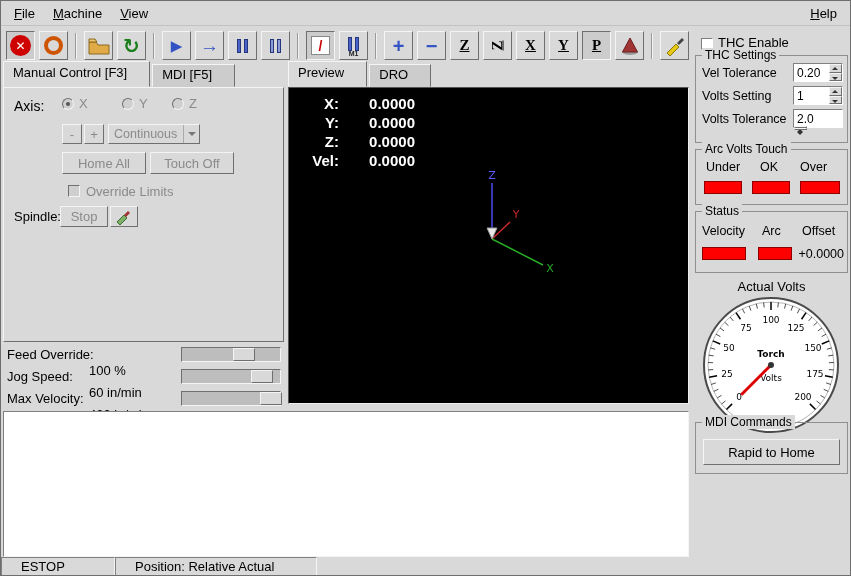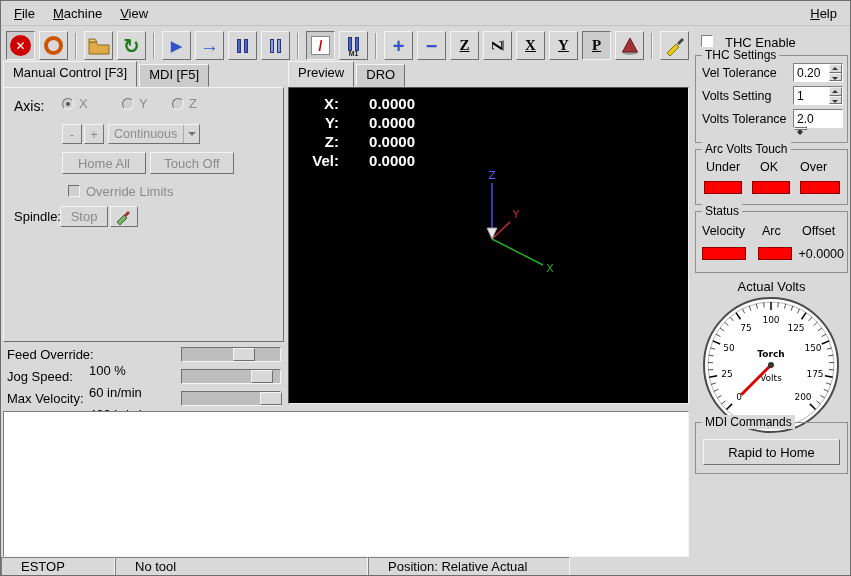--- a/index.html
+++ b/index.html
@@ -32,21 +32,21 @@
   .bars.gray i { background:#8d9bd6; }
   .icon-slashbox { width:19px; height:19px; background:#fff; border:1px solid #888; color:#cc0000; font-weight:bold; font-size:14px; display:flex; align-items:center; justify-content:center; }
   .icon-m1 { position:relative; width:20px; height:22px; display:flex; justify-content:center; padding-top:2px; }
   .icon-m1 em { position:absolute; bottom:0; left:50%; transform:translateX(-50%); font-style:normal; font-weight:bold; font-size:7px; color:#222; }
   .icon-zoom { color:#3352c4; font-size:20px; font-weight:bold; line-height:1; }
   .icon-letter { font-weight:bold; font-size:15px; text-decoration:underline; font-family:"Liberation Serif","DejaVu Serif",serif; }
   .rot90 { display:inline-block; transform:rotate(-90deg); }
 
   
   .tabrow { position:absolute; display:flex; align-items:flex-end; height:22px; }
-  .tab { padding:3px 9px 4px 9px; background:#d9d9d9; border:1px solid; border-color:#f4f4f4 #6f6f6f transparent #f4f4f4; margin-right:2px; white-space:nowrap; }
+  .tab { padding:3px 22px 4px 9px; background:#d9d9d9; border:1px solid; border-color:#f4f4f4 #6f6f6f transparent #f4f4f4; margin-right:2px; white-space:nowrap; }
   .tab.active { padding-bottom:6px; position:relative; z-index:2; }
   .tab.inactive { background:#cccccc; padding-top:2px; }
 
   
   #manual-body { position:absolute; left:2px; top:86px; width:281px; height:255px; background:#d9d9d9; z-index:1; }
   .dis { color:#8a8a8a; }
   .radio { position:absolute; display:flex; align-items:center; gap:5px; }
   .rb { width:12px; height:12px; border-radius:50%; background:#d0d0d0; border:1px solid; border-color:#6f6f6f #f4f4f4 #f4f4f4 #6f6f6f; position:relative; }
   .rb.checked::after { content:""; position:absolute; left:3px; top:3px; width:4px; height:4px; border-radius:50%; background:#555; }
   .btn { position:absolute; background:#d9d9d9; display:flex; align-items:center; justify-content:center; font-size:13px; }
@@ -75,21 +75,21 @@
 
   
   #message-history { position:absolute; left:2px; top:410px; width:686px; height:146px; background:#fff; border:1px solid; border-color:#808080 #f4f4f4 #f4f4f4 #808080; }
 
   
   #statusbar { position:absolute; left:0; top:556px; height:20px; display:flex; }
   .sb-cell { border:1px solid; border-color:#808080 #f4f4f4 #f4f4f4 #808080; padding:1px 19px; font-size:13px; white-space:nowrap; overflow:hidden; }
 
   
   #right-panel { position:absolute; left:690px; top:28px; width:161px; height:548px; }
-  .chkrow { position:absolute; display:flex; align-items:flex-start; gap:12px; }
+  .chkrow { position:absolute; display:flex; align-items:flex-end; gap:5px; }
   .group { position:absolute; left:4px; width:153px; border:1px solid #8f8f8f; }
   .group-title { position:absolute; top:-8px; left:6px; background:#d9d9d9; padding:0 3px; font-size:12px; white-space:nowrap; }
   .spin { position:absolute; right:4px; width:50px; height:19px; display:flex; background:#fff; border:1px solid; border-color:#808080 #fff #fff #808080; }
   .spin .sval { flex:1; font-size:12px; padding:2px 0 0 3px; }
   .spin .sbtns { width:13px; display:flex; flex-direction:column; }
   .spin .sbtns i { flex:1; background:#d9d9d9; border:1px solid; border-color:#f4f4f4 #6f6f6f #6f6f6f #f4f4f4; position:relative; }
   .spin .sbtns i.upA::after { content:""; position:absolute; left:2px; top:2px; border:3px solid transparent; border-bottom-color:#333; border-top:none; }
   .spin .sbtns i.dnA::after { content:""; position:absolute; left:2px; top:3px; border:3px solid transparent; border-top-color:#333; border-bottom:none; }
   .g-lbl { position:absolute; font-size:12.5px; }
   .led { position:absolute; height:13px; background:#ff0000; border:1px solid #8d0000; }
@@ -296,21 +296,20 @@
       <line x1="55" y1="70" x2="106" y2="96" stroke="#27ab27" stroke-width="1.5"></line>
       <text x="113" y="103" fill="#27ab27" text-anchor="middle">X</text>
       <path d="M50 59 L60 59 L55 70 Z" fill="#e8e8e8" stroke="#999"></path>
     </svg>
   </div>
 
   <div id="message-history"></div>
 
   <div id="statusbar">
     <span class="sb-cell" style="width:114px;">ESTOP</span>
-    <span class="sb-cell" style="width:253px;">No tool</span>
     <span class="sb-cell" style="width:202px;">Position: Relative Actual</span>
   </div>
 
   <div id="right-panel">
 
     <label class="chkrow" style="left:10px; top:6px;">
       <span class="cb sunk" style="position:static;"></span>
       <span>THC Enable</span>
     </label>
 

